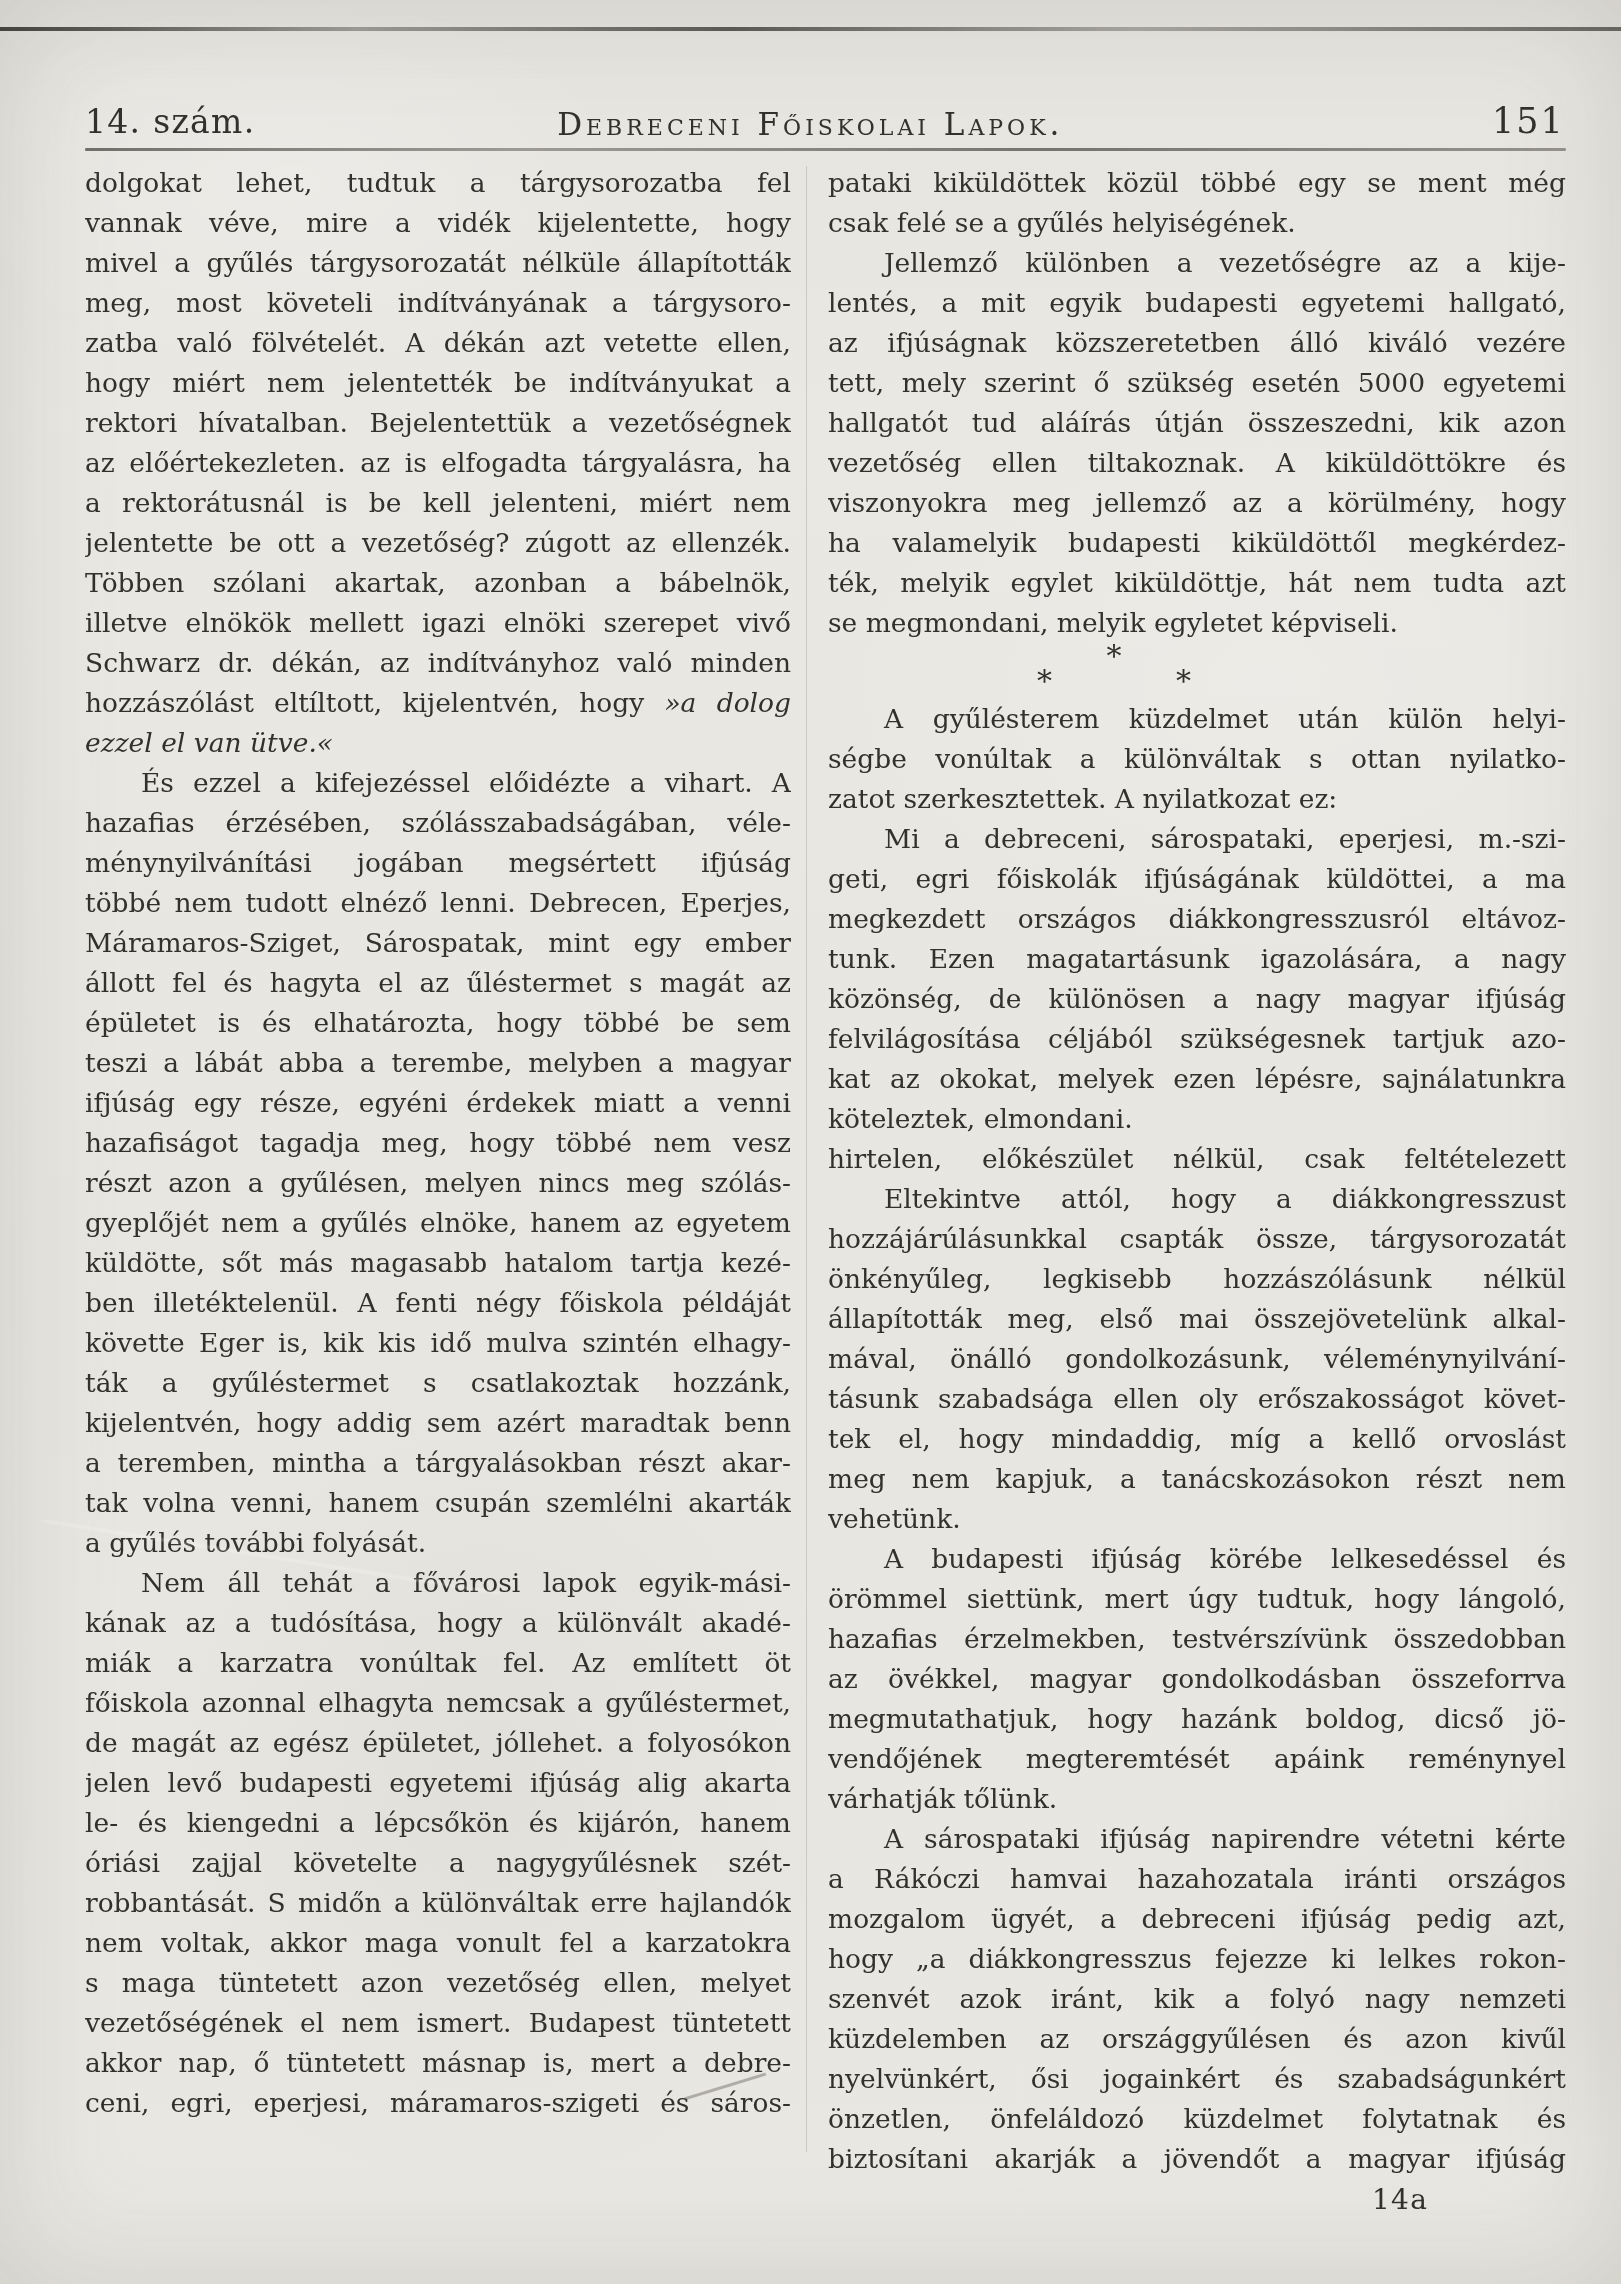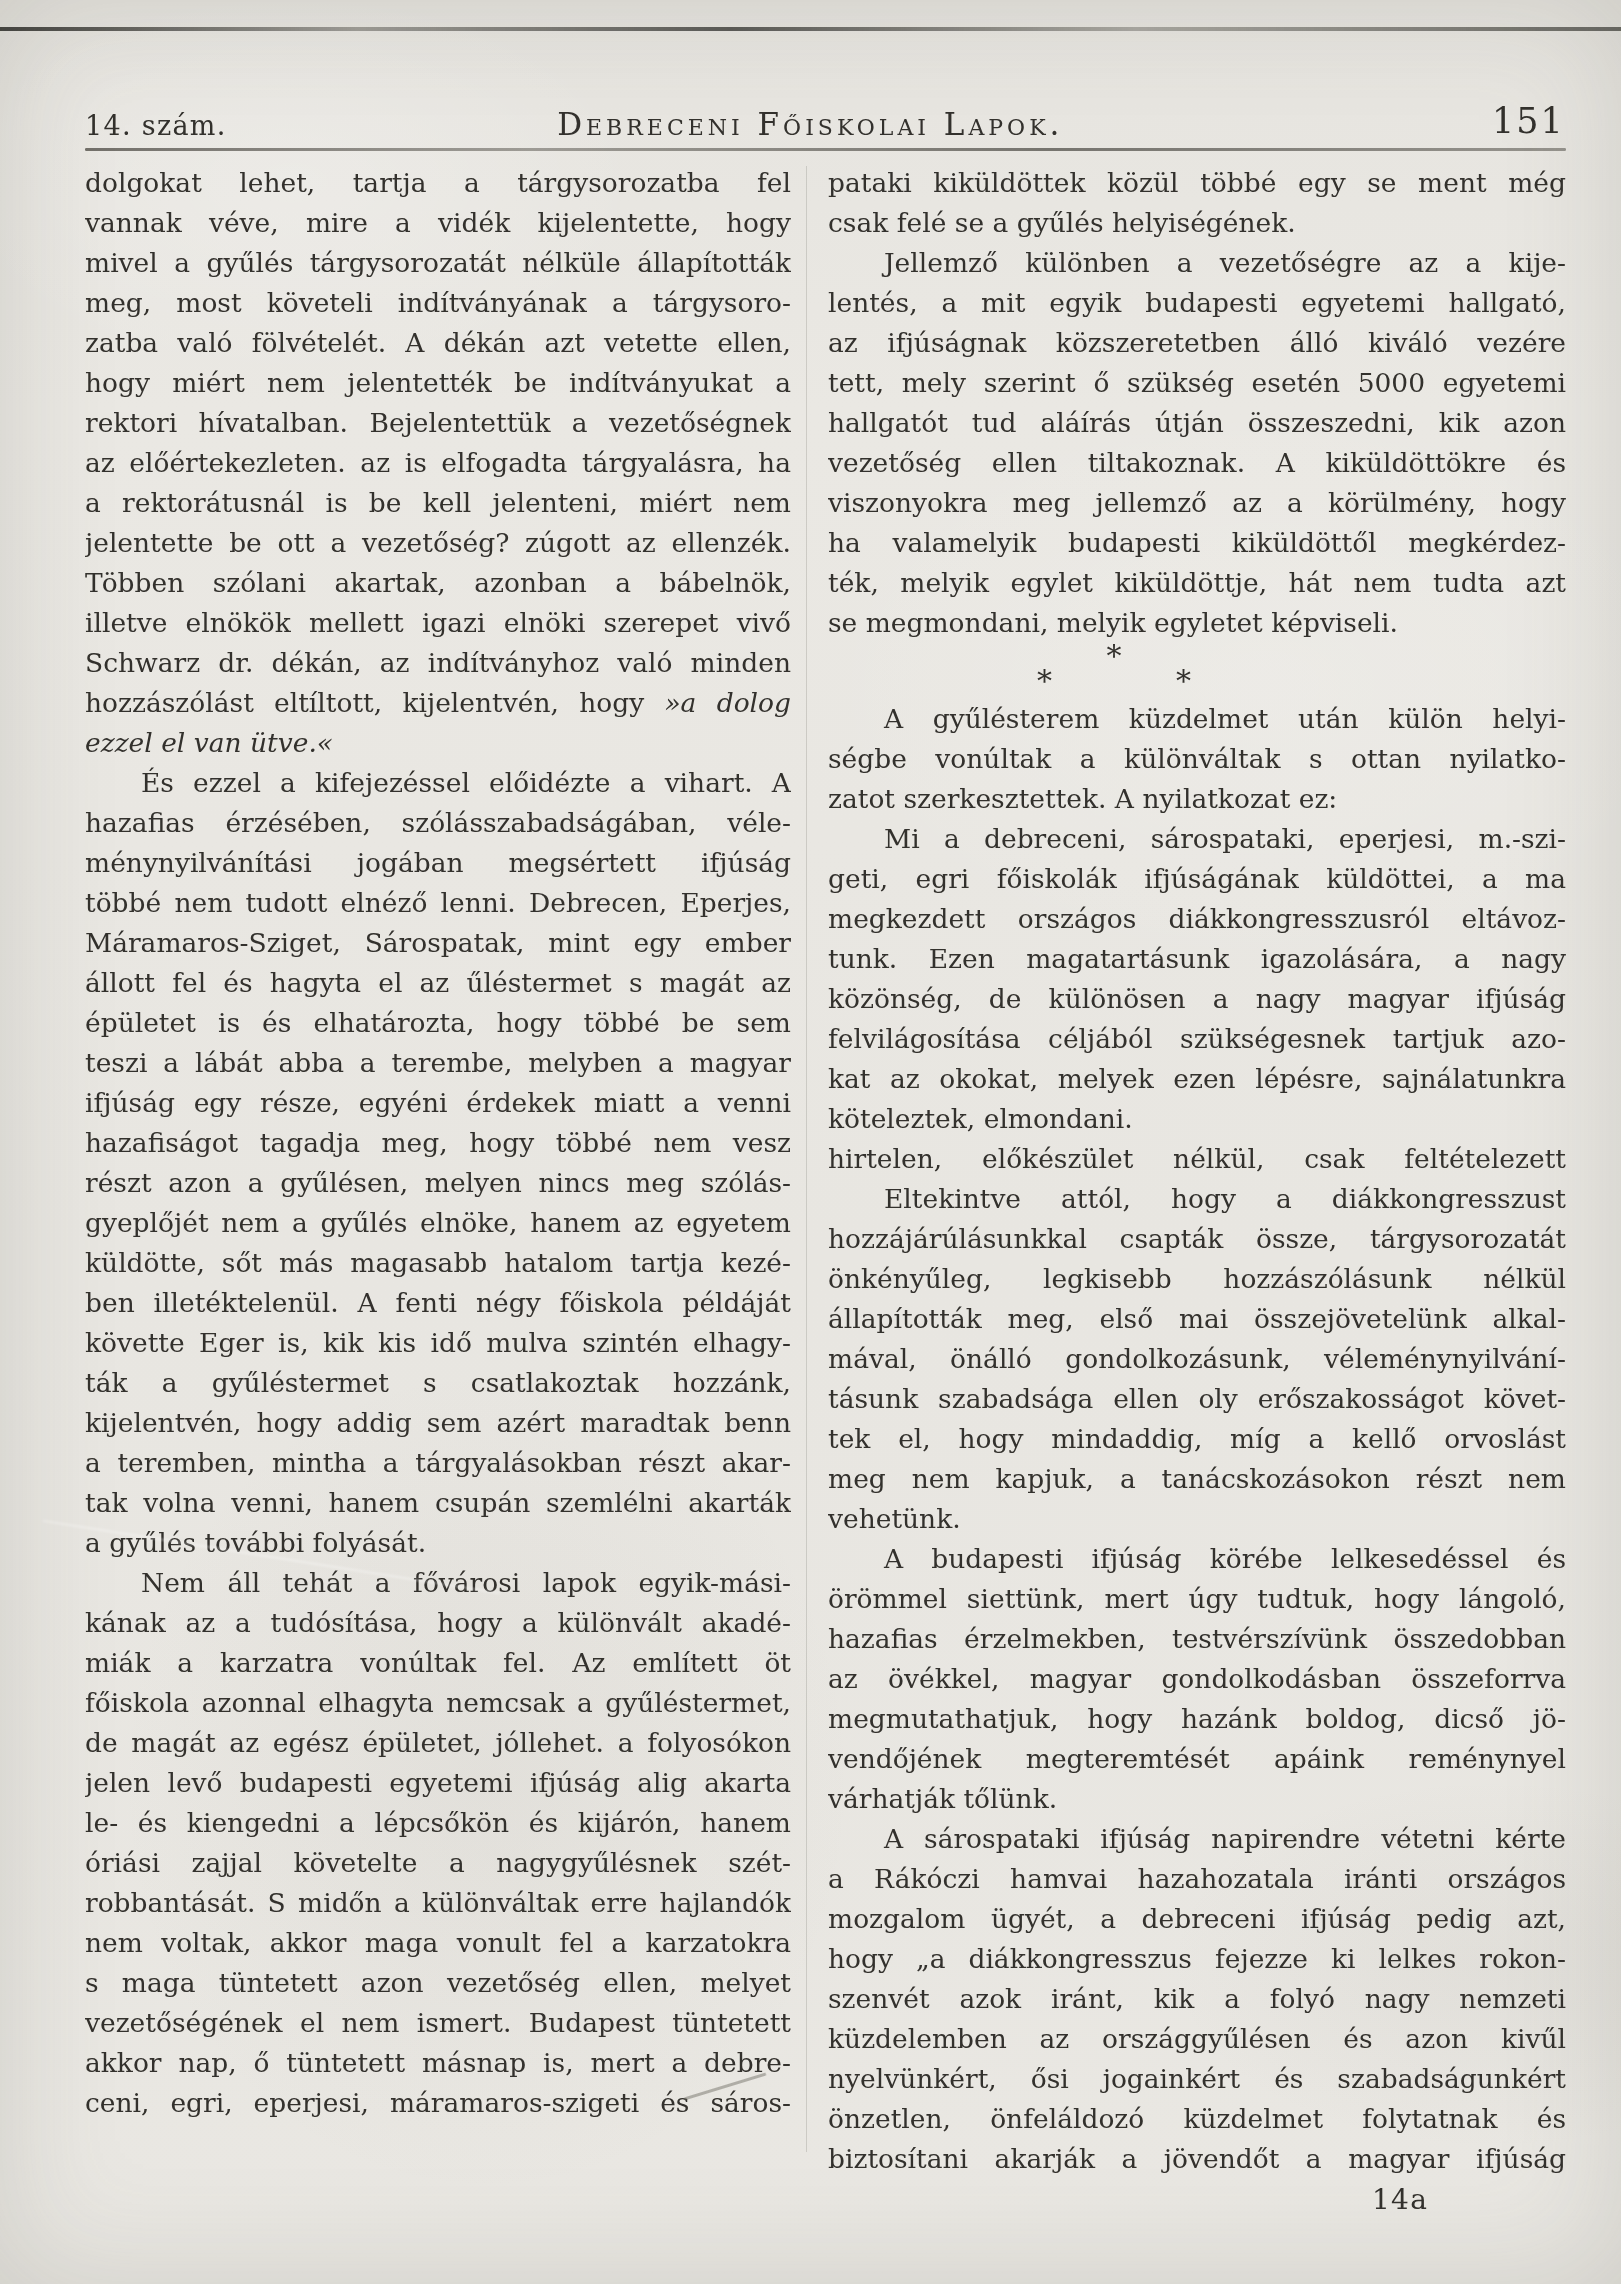--- a/index.html
+++ b/index.html
@@ -28,21 +28,21 @@
     background: linear-gradient(90deg,
       rgba(25,25,22,.80) 0%, rgba(70,68,62,.45) 22%,
       rgba(30,30,27,.70) 45%, rgba(80,78,70,.40) 70%,
       rgba(35,35,30,.65) 100%);
     filter: blur(0.7px);
   }
 
   .header-row {
     position:absolute; top:103px; left:85px; width:1481px; height:38px;
   }
-  .issue-no   { position:absolute; left:0; bottom:0; font-size:27px; letter-spacing:1.3px; }
+  .issue-no   { position:absolute; left:0; bottom:0; font-size:33px; letter-spacing:1.3px; }
   .journal-title {
     position:absolute; left:50%; transform:translateX(-53%); bottom:-1.3px;
     font-variant:small-caps; font-size:31px; letter-spacing:4px; white-space:nowrap;
   }
   .page-no    { position:absolute; right:1.3px; bottom:0; font-size:35px; letter-spacing:2px; }
   .header-rule {
     position:absolute; top:148px; left:85px; width:1481px; height:2.6px;
     background: linear-gradient(90deg, rgba(75,72,66,.75), rgba(95,92,85,.55) 30%, rgba(70,68,62,.7) 65%, rgba(95,92,85,.6));
     border-radius:1.3px;
   }
@@ -98,21 +98,21 @@
     <span class="issue-no">14. szám.</span>
     <span class="journal-title">Debreceni Főiskolai Lapok.</span>
     <span class="page-no">151</span>
   </div>
   <div class="header-rule"></div>
 
   <div class="col-divider"></div>
 
   <div class="columns">
     <div class="col col-left" id="col-left">
-        <div class="line">dolgokat lehet, tartja a tárgysorozatba fel</div>
+        <div class="line">dolgokat lehet, tudtuk a tárgysorozatba fel</div>
         <div class="line">vannak véve, mire a vidék kijelentette, hogy</div>
         <div class="line">mivel a gyűlés tárgysorozatát nélküle állapították</div>
         <div class="line">meg, most követeli indítványának a tárgysoro-</div>
         <div class="line">zatba való fölvételét. A dékán azt vetette ellen,</div>
         <div class="line">hogy miért nem jelentették be indítványukat a</div>
         <div class="line">rektori hívatalban. Bejelentettük a vezetőségnek</div>
         <div class="line">az előértekezleten. az is elfogadta tárgyalásra, ha</div>
         <div class="line">a rektorátusnál is be kell jelenteni, miért nem</div>
         <div class="line">jelentette be ott a vezetőség? zúgott az ellenzék.</div>
         <div class="line">Többen szólani akartak, azonban a bábelnök,</div>

